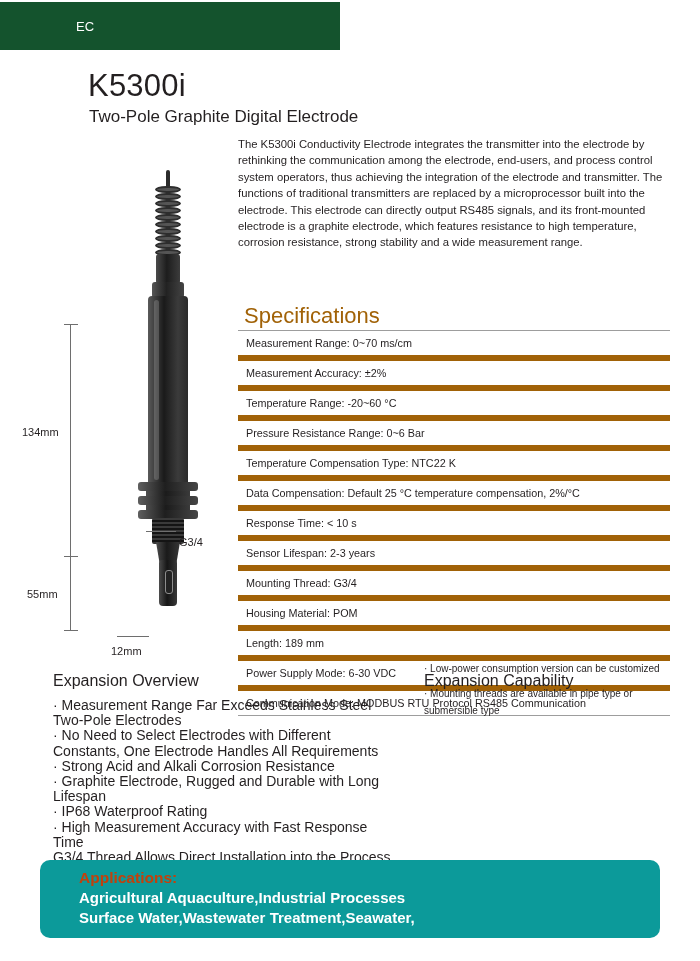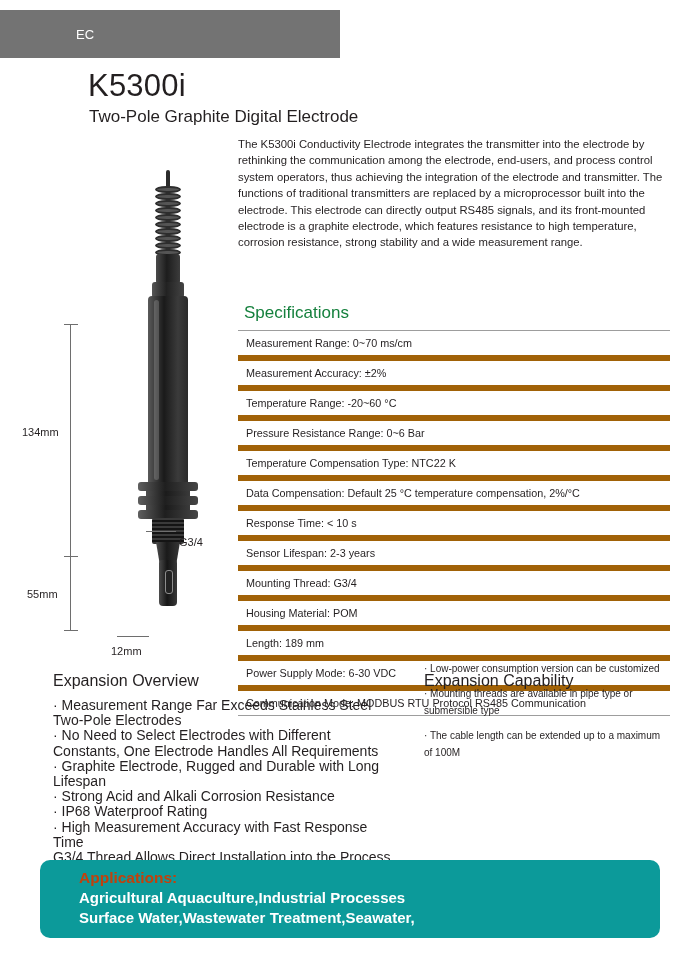--- a/index.html
+++ b/index.html
@@ -13,24 +13,24 @@
     position: relative;
     font-family: "Liberation Sans", sans-serif;
     color: #231f20;
     overflow: hidden;
   }
 
   
   .header-bar {
     position: absolute;
     left: 0;
-    top: 10px;
+    top: 2px;
     width: 340px;
     height: 48px;
-    background: #737373;
+    background: #14532d;
     display: flex;
     align-items: center;
   }
   .header-bar .cat {
     color: #ffffff;
     font-size: 13px;
     margin-left: 76px;
     letter-spacing: 0.2px;
   }
 
@@ -61,22 +61,22 @@
     line-height: 16.4px;
     color: #231f20;
     text-align: left;
   }
 
   
   .spec-title {
     position: absolute;
     left: 244px;
     top: 303px;
-    font-size: 17px;
-    color: #15803d;
+    font-size: 22px;
+    color: #a16207;
   }
   .spec-table {
     position: absolute;
     left: 238px;
     top: 330px;
     width: 432px;
     border-collapse: collapse;
   }
   .spec-table td {
     border-top: 6px solid #a16207;
@@ -402,32 +402,31 @@
     <tr>
         <td>Communication Mode: MODBUS RTU Protocol RS485 Communication</td>
       </tr>
   </tbody>
 </table>
 
 <div class="features-title">Expansion Overview</div>
 <div class="features-list">
   <div>· Measurement Range Far Exceeds Stainless Steel Two-Pole Electrodes</div>
   <div>· No Need to Select Electrodes with Different Constants, One Electrode Handles All Requirements</div>
+  <div>· Strong Acid and Alkali Corrosion Resistance</div>
   <div>· Graphite Electrode, Rugged and Durable with Long Lifespan</div>
-  <div>· Strong Acid and Alkali Corrosion Resistance</div>
   <div>· IP68 Waterproof Rating</div>
   <div>· High Measurement Accuracy with Fast Response Time</div>
   <div>G3/4 Thread Allows Direct Installation into the Process</div>
 </div>
 
 <div class="expansion-title">Expansion Capability</div>
 <div class="expansion-list">
   <div>· Low-power consumption version can be customized</div>
   <div>· Mounting threads are available in pipe type or submersible type</div>
-  <div>· The cable length can be extended up to a maximum of 100M</div>
 </div>
 
 <div class="app-box"></div>
 <div class="app-title">Applications:</div>
 <div class="app-lines">
   <div>Agricultural Aquaculture,Industrial Processes</div>
   <div>Surface Water,Wastewater Treatment,Seawater,</div>
 </div>
 
 </body></html>

